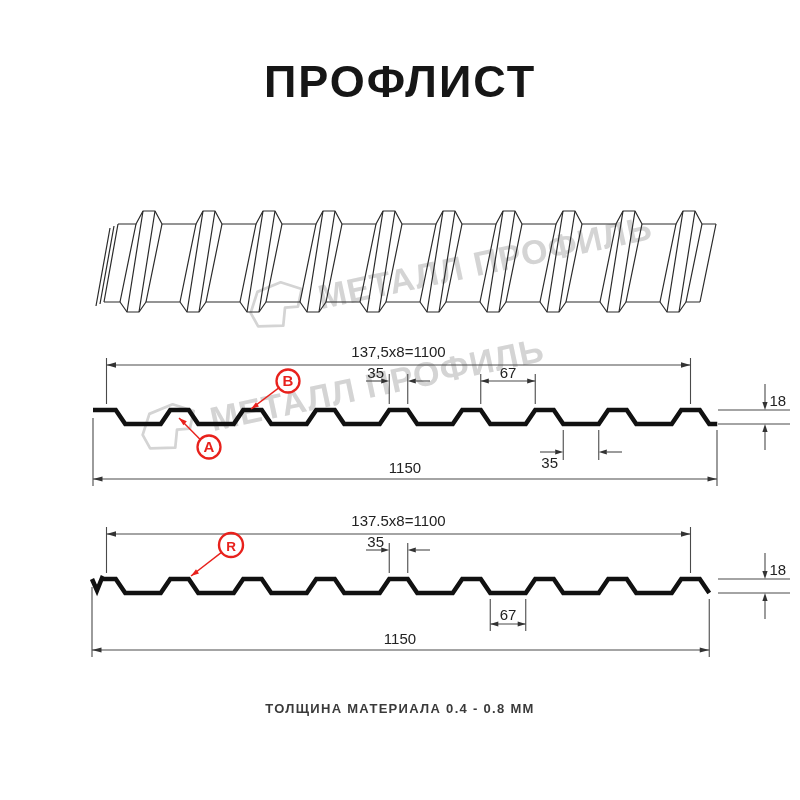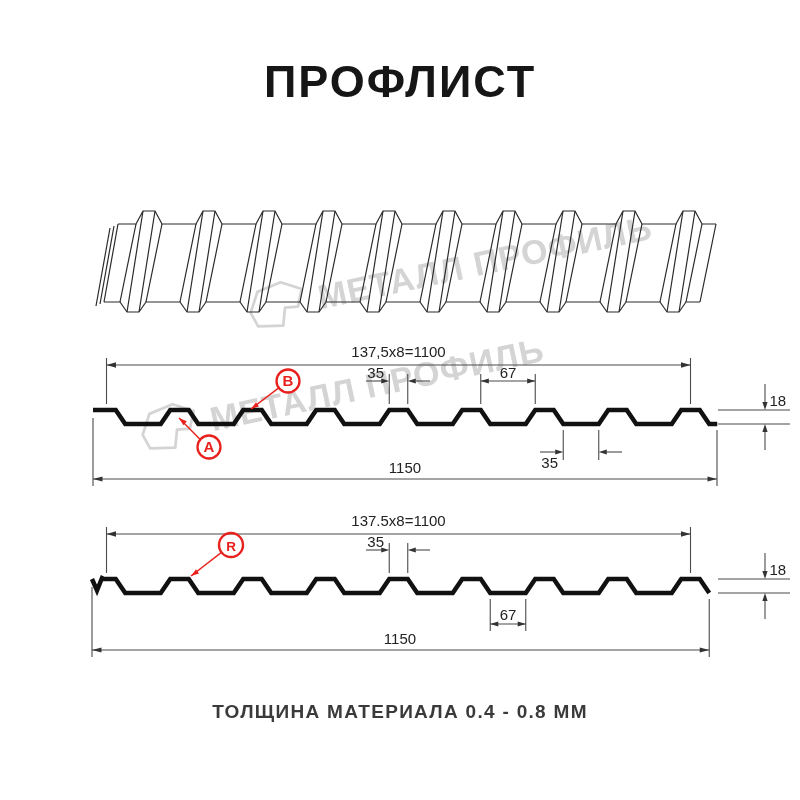--- a/index.html
+++ b/index.html
@@ -3,21 +3,21 @@
 <meta charset="utf-8">
 <style>
   html,body{margin:0;padding:0;background:#fff;}
   .page{position:relative;width:800px;height:800px;background:#ffffff;overflow:hidden;
         font-family:"Liberation Sans", sans-serif;}
   .title{position:absolute;top:56px;left:0;width:800px;text-align:center;
          font-size:45px;font-weight:bold;letter-spacing:2px;color:#161616;}
   .subtitle{position:absolute;top:112px;left:0;width:800px;text-align:center;
             font-size:21px;font-weight:bold;letter-spacing:1.5px;color:#1f1f1f;}
   .footer{position:absolute;top:701px;left:0;width:800px;text-align:center;
-          font-size:19px;font-weight:bold;letter-spacing:1.3px;color:#3a3a3a;}
+          font-size:13px;font-weight:bold;letter-spacing:1.3px;color:#3a3a3a;}
   .wm{position:absolute;display:flex;align-items:center;gap:10px;z-index:1;
       transform:rotate(-12deg);transform-origin:left center;}
   .wm span{font-size:34px;font-weight:bold;letter-spacing:1px;color:#d4d4d4;white-space:nowrap;}
   .lay{position:absolute;z-index:2;}
   .dimline{stroke:#4a4a4a;stroke-width:1.1;fill:none;}
   .dimtri{fill:#333;stroke:none;}
   .dtxt{font-family:"Liberation Sans", sans-serif;font-size:15px;fill:#222;}
   .prof{stroke:#111;stroke-width:4.5;fill:none;stroke-linejoin:miter;}
   .red{stroke:#e8211c;fill:none;}
   .redtri{fill:#e8211c;stroke:none;}

